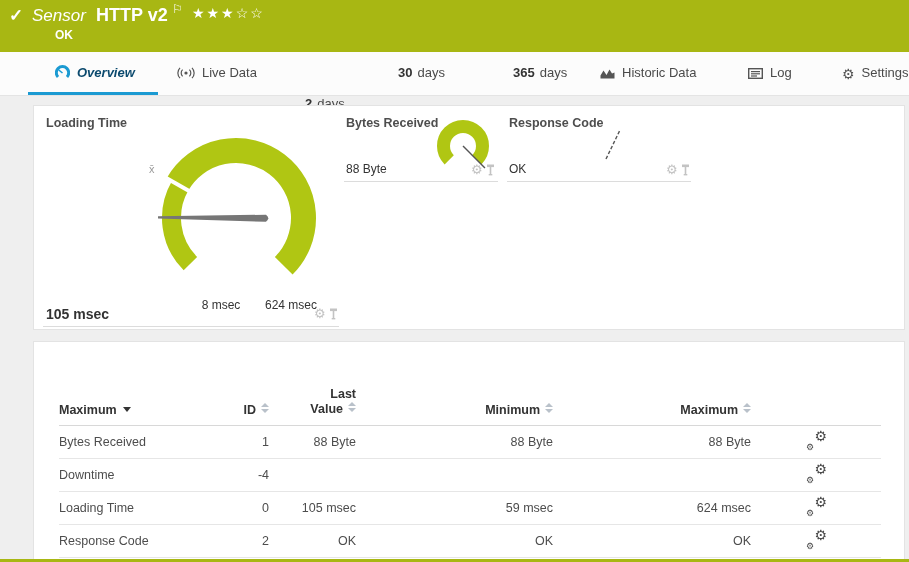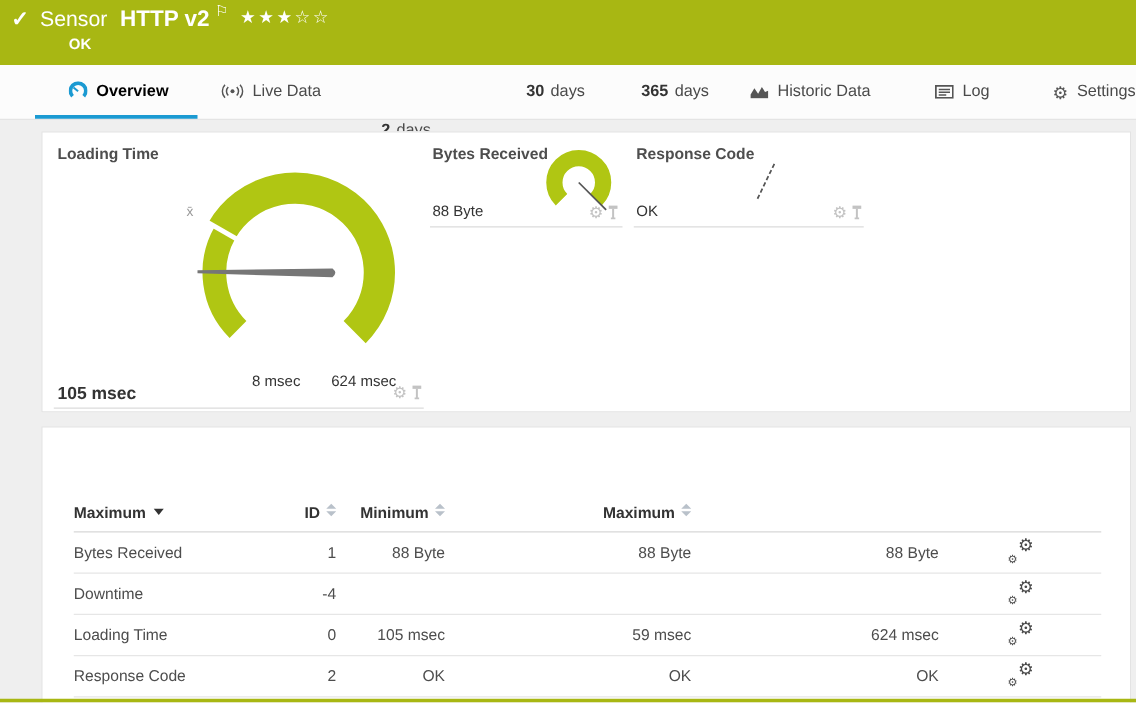--- a/index.html
+++ b/index.html
@@ -7,34 +7,34 @@
   #screen {
     position:relative; width:909px; height:562px; overflow:hidden;
     background:#efefef;
   }
   
   .hdr {
     position:absolute; left:0; top:0; width:909px; height:52px;
     background:#a8b713; color:#fff;
   }
   .hdr-check { position:absolute; left:9px; top:5px; font-size:17px; font-weight:bold; }
-  .hdr-kind  { position:absolute; left:32px; top:6px; font-size:17px; }
+  .hdr-kind  { position:absolute; left:32px; top:6px; font-size:17px; font-style:italic; }
   .hdr-name  { position:absolute; left:96px; top:5px; font-size:18px; font-weight:bold; }
   .hdr-flag  { position:absolute; left:172px; top:2px; font-size:12px; }
   .hdr-stars { position:absolute; left:192px; top:5px; font-size:14px; letter-spacing:2px; }
   .hdr-status{ position:absolute; left:55px; top:28px; font-size:12px; font-weight:bold; }
   
   .tabbar {
     position:absolute; left:0; top:52px; width:909px; height:44px;
     background:#fcfcfc; border-bottom:1px solid #e4e4e4;
   }
   .tab { position:absolute; top:13px; font-size:13px; color:#4a4a4a; cursor:pointer; white-space:nowrap; }
   .tab .ticon { margin-right:7px; vertical-align:-2px; display:inline-block; }
   .tab .num { font-weight:bold; color:#333; margin-right:5px; }
-  .tab.active { font-weight:bold; color:#000000; }
+  .tab.active { font-weight:bold; color:#0c4a6e;font-style:italic; }
   .tab-underline { position:absolute; left:28px; top:40px; width:130px; height:3px; background:#1b9ad2; }
   .gearglyph { font-size:14px; color:#555; }
   
   .card { position:absolute; left:33px; width:872px; background:#fff; border:1px solid #e3e3e3; }
   #card-gauges { top:105px; height:225px; }
   #card-table  { top:341px; height:230px; }
   .panel-title { position:absolute; font-size:12.5px; font-weight:bold; color:#4e4e4e; }
   .gauge-minmax { position:absolute; font-size:12px; color:#333; text-align:center; width:70px; }
   .panel-value  { position:absolute; font-size:12px; color:#333; }
   .panel-value.big { font-size:14px; font-weight:bold; }
@@ -93,21 +93,21 @@
             <circle cx="9" cy="6" r="1.6" fill="#555"></circle>
             <path d="M5.6 2.6 A4.8 4.8 0 0 0 5.6 9.4 M12.4 2.6 A4.8 4.8 0 0 1 12.4 9.4" fill="none" stroke="#555" stroke-width="1.2"></path>
             <path d="M3 0.8 A7.4 7.4 0 0 0 3 11.2 M15 0.8 A7.4 7.4 0 0 1 15 11.2" fill="none" stroke="#555" stroke-width="1.2"></path>
           </svg>
       </span><span>Live Data</span>
     </div>
 
     <div class="tab" style="left:305px;margin-top:31px;">
       <span class="num">2</span><span>days</span>
     </div>
-    <div class="tab" style="left:421px;">
+    <div class="tab" style="left:398px;">
       <span class="num">30</span><span>days</span>
     </div>
     <div class="tab" style="left:497px;margin-left:16px;">
       <span class="num">365</span><span>days</span>
     </div>
 
     <div class="tab" style="left:600px;">
       <span class="ticon">
         <svg width="15" height="12" viewBox="0 0 15 12">
             <path d="M0.5 11.5 L0.5 8.5 L3.5 3.5 L6.5 8 L9.5 2.5 L12 6.5 L14.5 5.5 L14.5 11.5 Z" fill="#555"></path>
@@ -186,20 +186,21 @@
           <rect x="2.7" y="10" width="3.6" height="1.4" fill="#c3c3c3"></rect>
         </svg>
     </div>
   </div>
 
   <div class="card" id="card-table">
     <div class="chan-table">
       <div class="trow head">
         <div><span>Maximum</span><span class="filt"></span></div>
         <div class="c-right"><span>ID</span><span class="sort"><i class="up"></i><i class="dn"></i></span></div>
+        <div class="c-right lastv-head"><span>Last</span><br><span>Value</span><span class="sort"><i class="up"></i><i class="dn"></i></span></div>
         <div class="c-right"><span>Minimum</span><span class="sort"><i class="up"></i><i class="dn"></i></span></div>
         <div class="c-right"><span>Maximum</span><span class="sort"><i class="up"></i><i class="dn"></i></span></div>
         <div></div>
       </div>
 
       <div class="trow">
         <div>Bytes Received</div>
         <div class="c-right">1</div>
         <div class="c-right">88 Byte</div>
         <div class="c-right">88 Byte</div>

